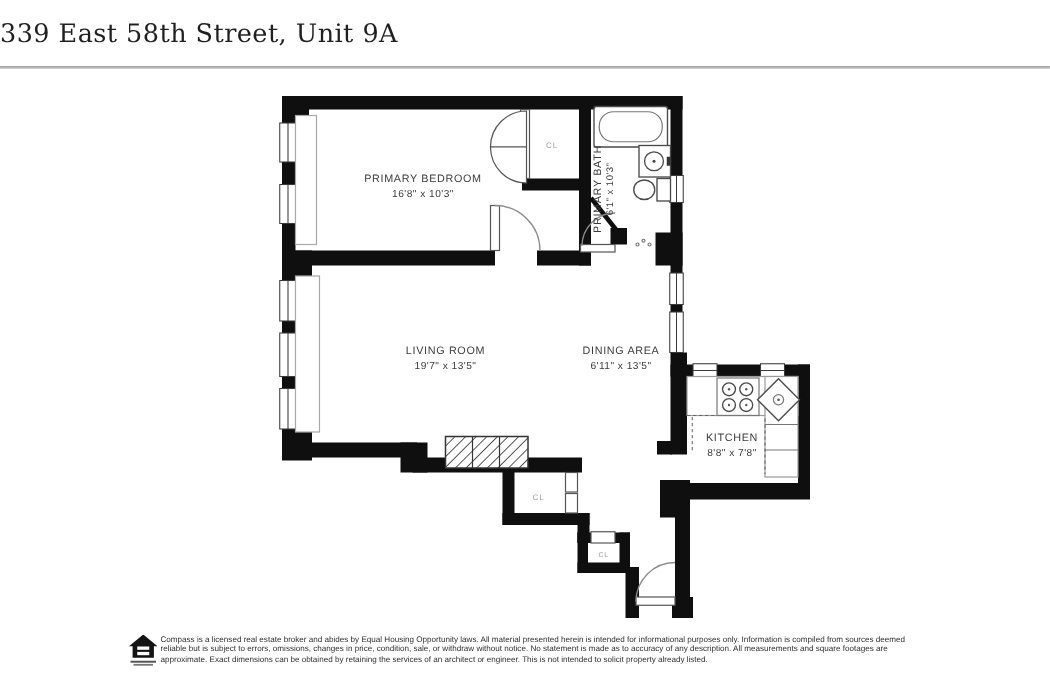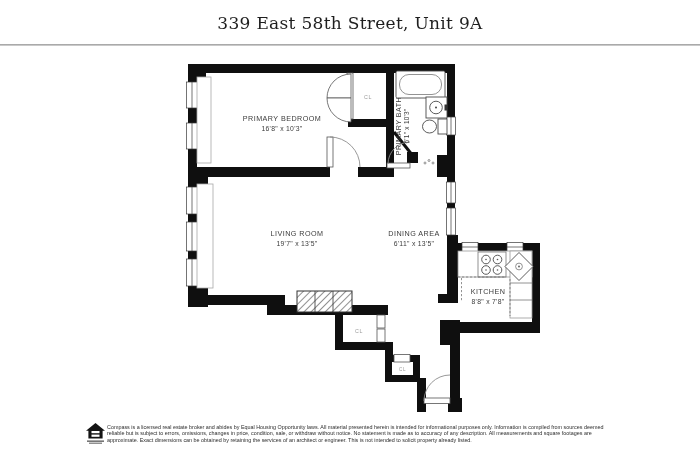--- a/index.html
+++ b/index.html
@@ -1,18 +1,18 @@
 <!DOCTYPE html>
 <html><head>
 <meta charset="utf-8">
 <style>
   html,body{margin:0;padding:0;background:#fff;}
   .page{position:relative;width:700px;height:466px;background:#fff;overflow:hidden;
         font-family:"Liberation Sans",sans-serif;}
-  .title{position:absolute;top:13px;left:0;width:700px;text-align:center;
+  .title{position:absolute;top:13px;left:0;width:700px;
          font-family:"DejaVu Serif","Liberation Serif",serif;font-size:17px;color:#1f1f1f;
          letter-spacing:.3px;}
   .rule{position:absolute;top:44px;left:0;width:700px;height:2px;
         background:linear-gradient(#9a9a9a,#d9d9d9);}
   svg.plan{position:absolute;top:0;left:0;}
   svg.plan text{font-family:"Liberation Sans",sans-serif;}
   .w{fill:#0f0f0f;}
   .win{fill:#fff;stroke:#3a3a3a;stroke-width:.7;}
   .ml{stroke:#3a3a3a;stroke-width:.7;}
   .fix{fill:#fff;stroke:#4a4a4a;stroke-width:.9;}

